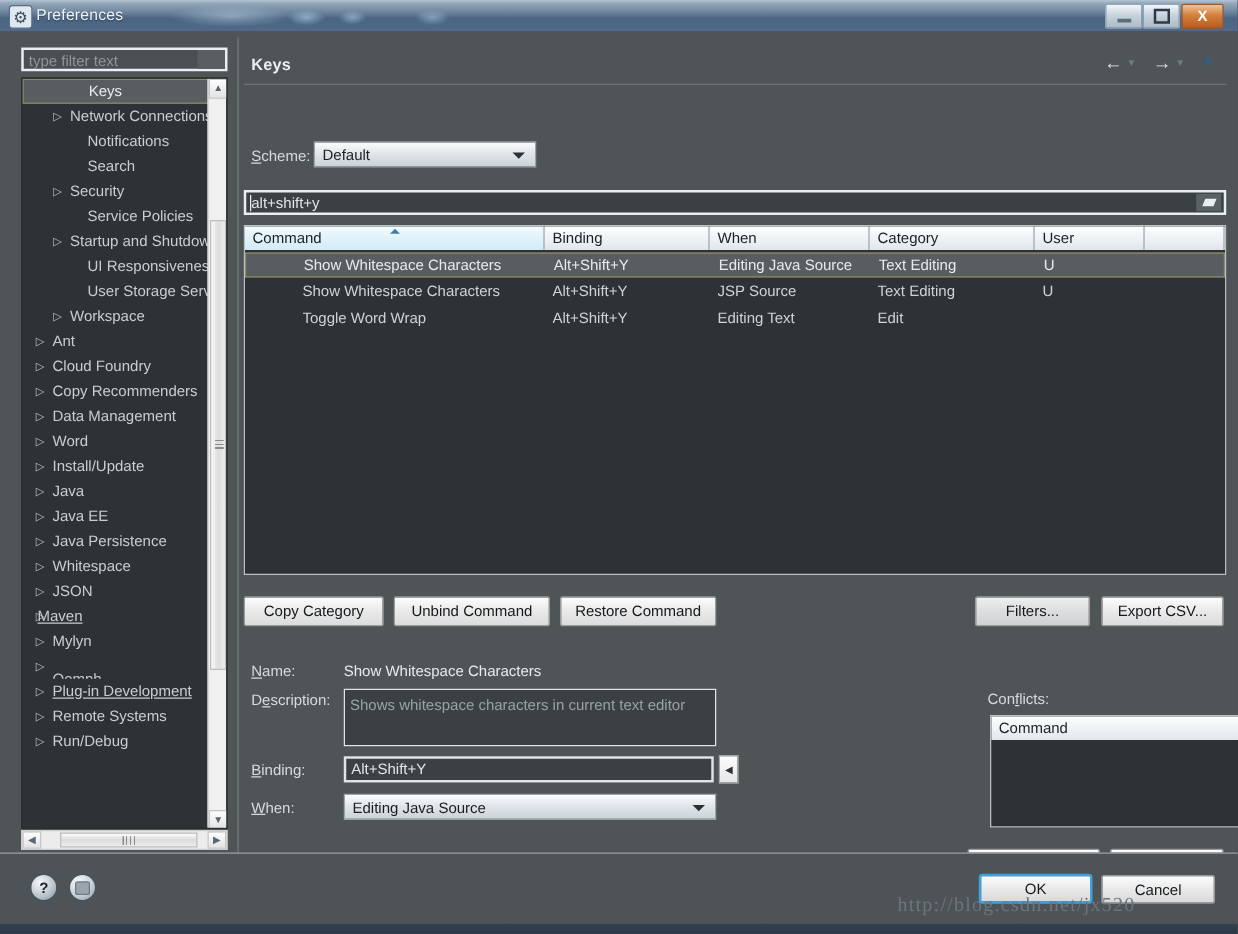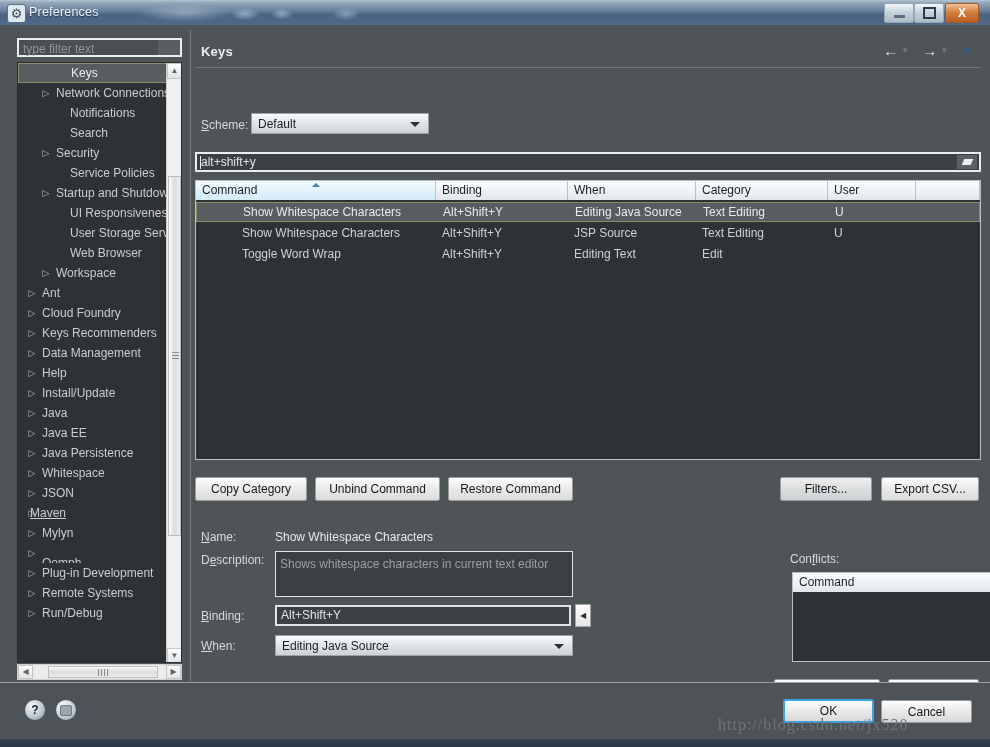--- a/index.html
+++ b/index.html
@@ -362,45 +362,42 @@
               <span class="arrow" style="left: 22px;">▷</span>
               <span class="lbl" style="left: 38px;">Startup and Shutdown</span>
             </div>
             <div class="tree-item" style="top: 0px;">
               <span class="lbl" style="left: 52px;">UI Responsiveness Monitoring</span>
             </div>
             <div class="tree-item" style="top: 0px;">
               <span class="lbl" style="left: 52px;">User Storage Service</span>
             </div>
             <div class="tree-item" style="top: 0px;">
-              <span class="lbl" style="left: 52px;">Web Browser</span>
-            </div>
-            <div class="tree-item" style="top: 0px;">
               <span class="arrow" style="left: 22px;">▷</span>
               <span class="lbl" style="left: 38px;">Workspace</span>
             </div>
             <div class="tree-item" style="top: 0px;">
               <span class="arrow" style="left: 8px;">▷</span>
               <span class="lbl" style="left: 24px;">Ant</span>
             </div>
             <div class="tree-item" style="top: 0px;">
               <span class="arrow" style="left: 8px;">▷</span>
               <span class="lbl" style="left: 24px;">Cloud Foundry</span>
             </div>
             <div class="tree-item" style="top: 0px;">
               <span class="arrow" style="left: 8px;">▷</span>
-              <span class="lbl" style="left: 24px;">Keys Recommenders</span>
+              <span class="lbl" style="left: 24px;">Copy Recommenders</span>
             </div>
             <div class="tree-item" style="top: 0px;">
               <span class="arrow" style="left: 8px;">▷</span>
               <span class="lbl" style="left: 24px;">Data Management</span>
             </div>
             <div class="tree-item" style="top: 0px;">
               <span class="arrow" style="left: 8px;">▷</span>
-              <span class="lbl" style="left: 24px;">Help</span>
+              <span class="lbl" style="left: 24px;">Word</span>
             </div>
             <div class="tree-item" style="top: 0px;">
               <span class="arrow" style="left: 8px;">▷</span>
               <span class="lbl" style="left: 24px;">Install/Update</span>
             </div>
             <div class="tree-item" style="top: 0px;">
               <span class="arrow" style="left: 8px;">▷</span>
               <span class="lbl" style="left: 24px;">Java</span>
             </div>
             <div class="tree-item" style="top: 0px;">
@@ -426,21 +423,21 @@
             <div class="tree-item" style="top: 0px;">
               <span class="arrow" style="left: 8px;">▷</span>
               <span class="lbl" style="left: 24px;">Mylyn</span>
             </div>
             <div class="tree-item" style="top: 0px;">
               <span class="arrow" style="left: 8px;">▷</span>
               <span class="lbl" style="left: 24px; margin-top: 10px;">Oomph</span>
             </div>
             <div class="tree-item" style="top: 0px;">
               <span class="arrow" style="left: 8px;">▷</span>
-              <span class="lbl" style="left: 24px;">Plug-in Development</span>
+              <span class="lbl" style="left: 24px; text-decoration: underline;">Plug-in Development</span>
             </div>
             <div class="tree-item" style="top: 0px;">
               <span class="arrow" style="left: 8px;">▷</span>
               <span class="lbl" style="left: 24px;">Remote Systems</span>
             </div>
             <div class="tree-item" style="top: 0px;">
               <span class="arrow" style="left: 8px;">▷</span>
               <span class="lbl" style="left: 24px;">Run/Debug</span>
             </div>
           </div>

